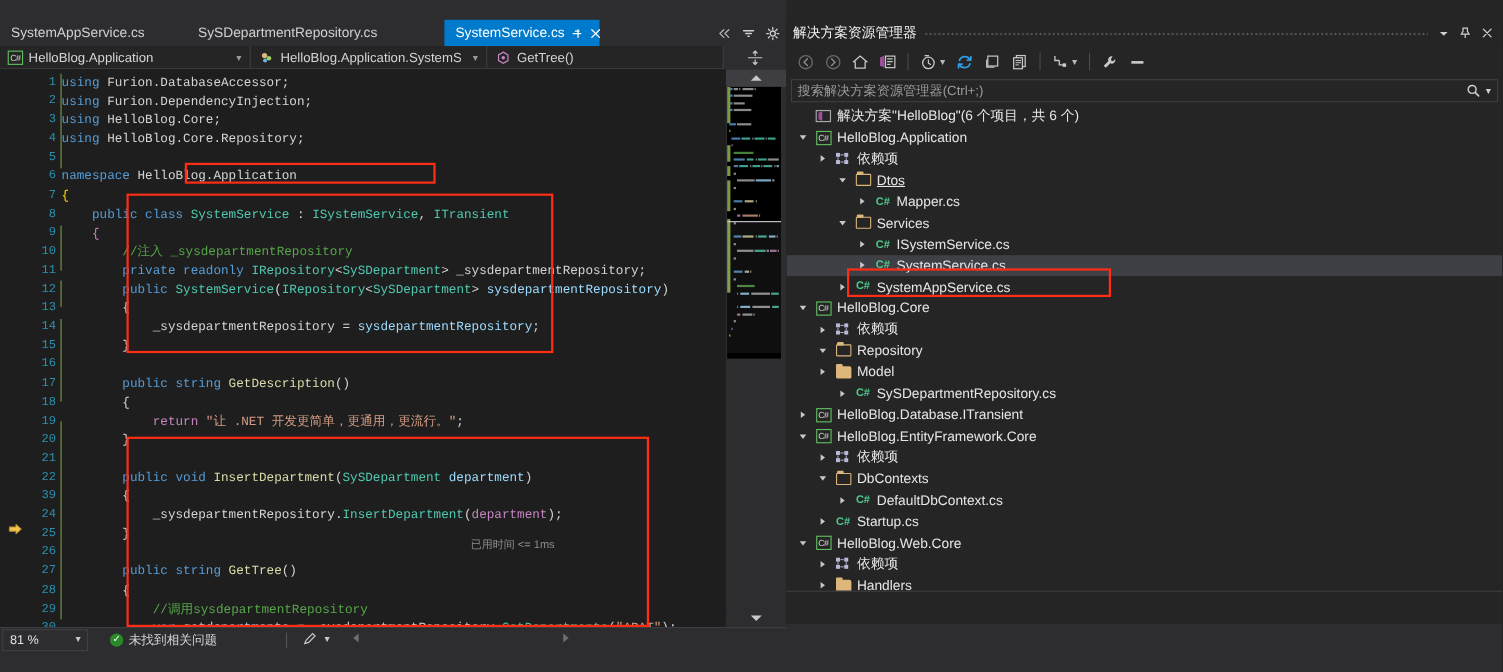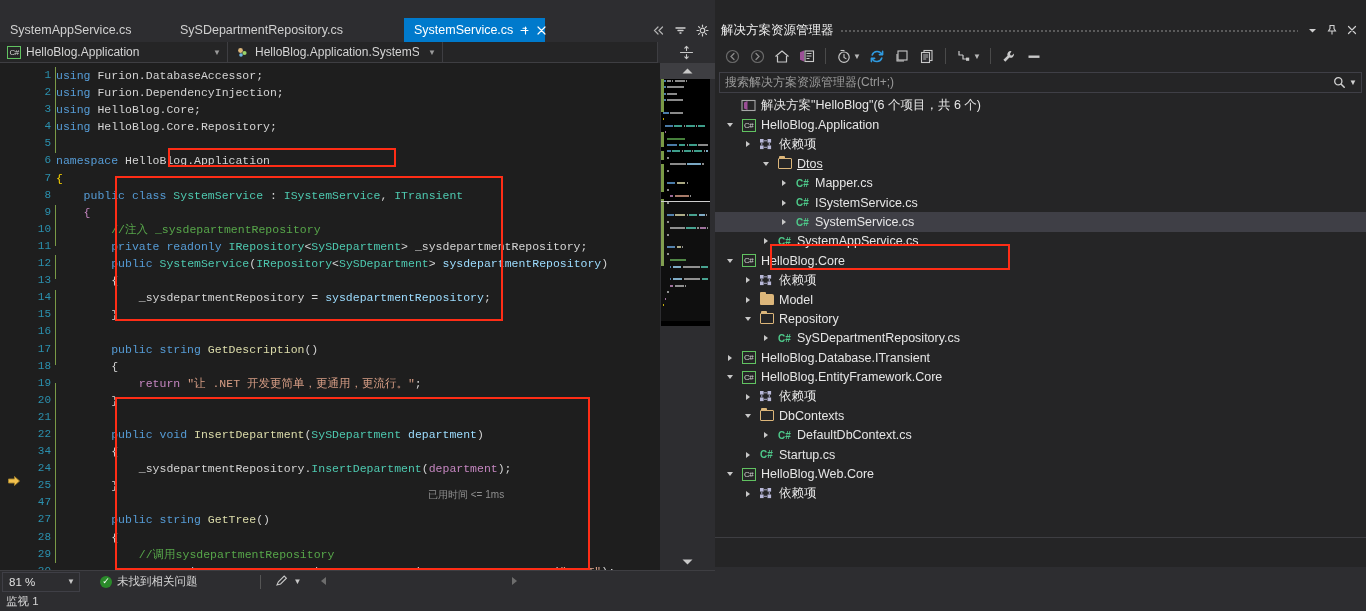--- a/index.html
+++ b/index.html
@@ -313,20 +313,29 @@
       <div class="nav-cell c2">
         <span class="ficon">
           <svg width="13" height="13" viewBox="0 0 13 13">
               <circle cx="4.5" cy="4.5" r="2.4" fill="#dcb67a"></circle>
               <circle cx="8.5" cy="7" r="2.1" fill="#9ad36a"></circle>
               <circle cx="5" cy="9" r="1.8" fill="#6fb5e0"></circle>
             </svg>
         </span>
         <span class="txt">HelloBlog.Application.SystemSe</span>
         <span class="caret">▼</span>
+      </div>
+      <div class="nav-cell c3">
+        <span class="ficon">
+          <svg width="13" height="13" viewBox="0 0 13 13">
+              <path d="M6.5 1.4l4.3 2.5v5.2L6.5 11.6 2.2 9.1V3.9z" fill="none" stroke="#c586c0" stroke-width="1.1"></path>
+              <circle cx="6.5" cy="6.5" r="1.6" fill="#c586c0"></circle>
+            </svg>
+        </span>
+        <span class="txt">GetTree()</span>
       </div>
       <div class="navbar-splitter">
         <svg width="15" height="15" viewBox="0 0 15 15">
             <path d="M1.5 7.5h12M7.5 1.5v4M7.5 9.5v4M5.8 3.2L7.5 1.4l1.7 1.8M5.8 11.8l1.7 1.8 1.7-1.8" stroke="#c8c8c8" stroke-width="1.1" fill="none" stroke-linecap="round" stroke-linejoin="round"></path>
           </svg>
       </div>
     </div>
 
     <div class="code-surface">
 
@@ -355,24 +364,24 @@
           <div>13</div>
           <div>14</div>
           <div>15</div>
           <div>16</div>
           <div>17</div>
           <div>18</div>
           <div>19</div>
           <div>20</div>
           <div>21</div>
           <div>22</div>
-          <div>34</div>
+          <div>39</div>
           <div>24</div>
           <div>25</div>
-          <div>47</div>
+          <div>26</div>
           <div>27</div>
           <div>28</div>
           <div>29</div>
           <div>30</div>
         </div>
 
       <div class="changebar" style="top:4px;height:86px;"></div>
       <div class="changebar" style="top:142px;height:41px;"></div>
       <div class="changebar" style="top:192px;height:24px;"></div>
       <div class="changebar" style="top:227px;height:75px;"></div>
@@ -533,23 +542,20 @@
         </span>
         <span style="flex:1"></span>
         <span>
           <svg width="9" height="10" viewBox="0 0 9 10">
               <path d="M2 1l5 4-5 4z" fill="#6d6d6d"></path>
             </svg>
         </span>
       </div>
     </div>
 
-    <div class="watch-bar">
-      <span>监视 1</span>
-    </div>
   </div>
 
   <div class="sx">
 
     <div class="sx-title">
       <span>解决方案资源管理器</span>
       <span class="dots"></span>
       <span class="tbtn">
         <svg width="11" height="11" viewBox="0 0 11 11">
             <path d="M2 4l3.5 3.5L9 4z" fill="#d0d0d0"></path>
@@ -700,20 +706,29 @@
         </div>
         <div class="trow" style="padding-left: 62px;">
           <span class="tw">
             <span class="tri-r"></span>
           </span>
           <span class="ficon">
             <span style="color:#4ec98a;font-size:10px;font-weight:bold;">C#</span>
           </span>
           <span class="tlabel">Mapper.cs</span>
         </div>
+        <div class="trow" style="padding-left: 44px;">
+          <span class="tw">
+            <span class="tri-d"></span>
+          </span>
+          <span class="ficon">
+            <span class="folder-open"></span>
+          </span>
+          <span class="tlabel">Services</span>
+        </div>
         <div class="trow" style="padding-left: 62px;">
           <span class="tw">
             <span class="tri-r"></span>
           </span>
           <span class="ficon">
             <span style="color:#4ec98a;font-size:10px;font-weight:bold;">C#</span>
           </span>
           <span class="tlabel">ISystemService.cs</span>
         </div>
         <div class="trow sel" style="padding-left: 62px;">
@@ -753,35 +768,35 @@
               <rect x="1" y="7.5" width="3.6" height="3.6" fill="#b8b8d8"></rect>
               <rect x="8.5" y="1" width="3.6" height="3.6" fill="#b8b8d8"></rect>
               <rect x="8.5" y="7.5" width="3.6" height="3.6" fill="#b8b8d8"></rect>
               <path d="M5 2.8h3M5 9.3h3M2.8 5v2.3M10.3 5v2.3" stroke="#b8b8d8" stroke-width="0.9"></path>
             </svg>
           </span>
           <span class="tlabel">依赖项</span>
         </div>
         <div class="trow" style="padding-left: 26px;">
           <span class="tw">
+            <span class="tri-d"></span>
+          </span>
+          <span class="ficon">
+            <span class="folder-open"></span>
+          </span>
+          <span class="tlabel">Repository</span>
+        </div>
+        <div class="trow" style="padding-left: 26px;">
+          <span class="tw">
             <span class="tri-r"></span>
           </span>
           <span class="ficon">
             <span class="folder-closed"></span>
           </span>
           <span class="tlabel">Model</span>
-        </div>
-        <div class="trow" style="padding-left: 26px;">
-          <span class="tw">
-            <span class="tri-d"></span>
-          </span>
-          <span class="ficon">
-            <span class="folder-open"></span>
-          </span>
-          <span class="tlabel">Repository</span>
         </div>
         <div class="trow" style="padding-left: 44px;">
           <span class="tw">
             <span class="tri-r"></span>
           </span>
           <span class="ficon">
             <span style="color:#4ec98a;font-size:10px;font-weight:bold;">C#</span>
           </span>
           <span class="tlabel">SySDepartmentRepository.cs</span>
         </div>
@@ -862,20 +877,29 @@
             <svg width="15" height="13" viewBox="0 0 15 13">
               <rect x="1" y="1" width="3.6" height="3.6" fill="#b8b8d8"></rect>
               <rect x="1" y="7.5" width="3.6" height="3.6" fill="#b8b8d8"></rect>
               <rect x="8.5" y="1" width="3.6" height="3.6" fill="#b8b8d8"></rect>
               <rect x="8.5" y="7.5" width="3.6" height="3.6" fill="#b8b8d8"></rect>
               <path d="M5 2.8h3M5 9.3h3M2.8 5v2.3M10.3 5v2.3" stroke="#b8b8d8" stroke-width="0.9"></path>
             </svg>
           </span>
           <span class="tlabel">依赖项</span>
         </div>
+        <div class="trow" style="padding-left: 26px;">
+          <span class="tw">
+            <span class="tri-r"></span>
+          </span>
+          <span class="ficon">
+            <span class="folder-closed"></span>
+          </span>
+          <span class="tlabel">Handlers</span>
+        </div>
         <div class="trow" style="padding-left: 26px;"></div>
       </div>
 
     <div class="redbox-tree" style="left:55px;top:244px;width:240px;height:26px;"></div>
 
     <div class="sx-bottom"></div>
   </div>
 </div>
 
 </body></html>

